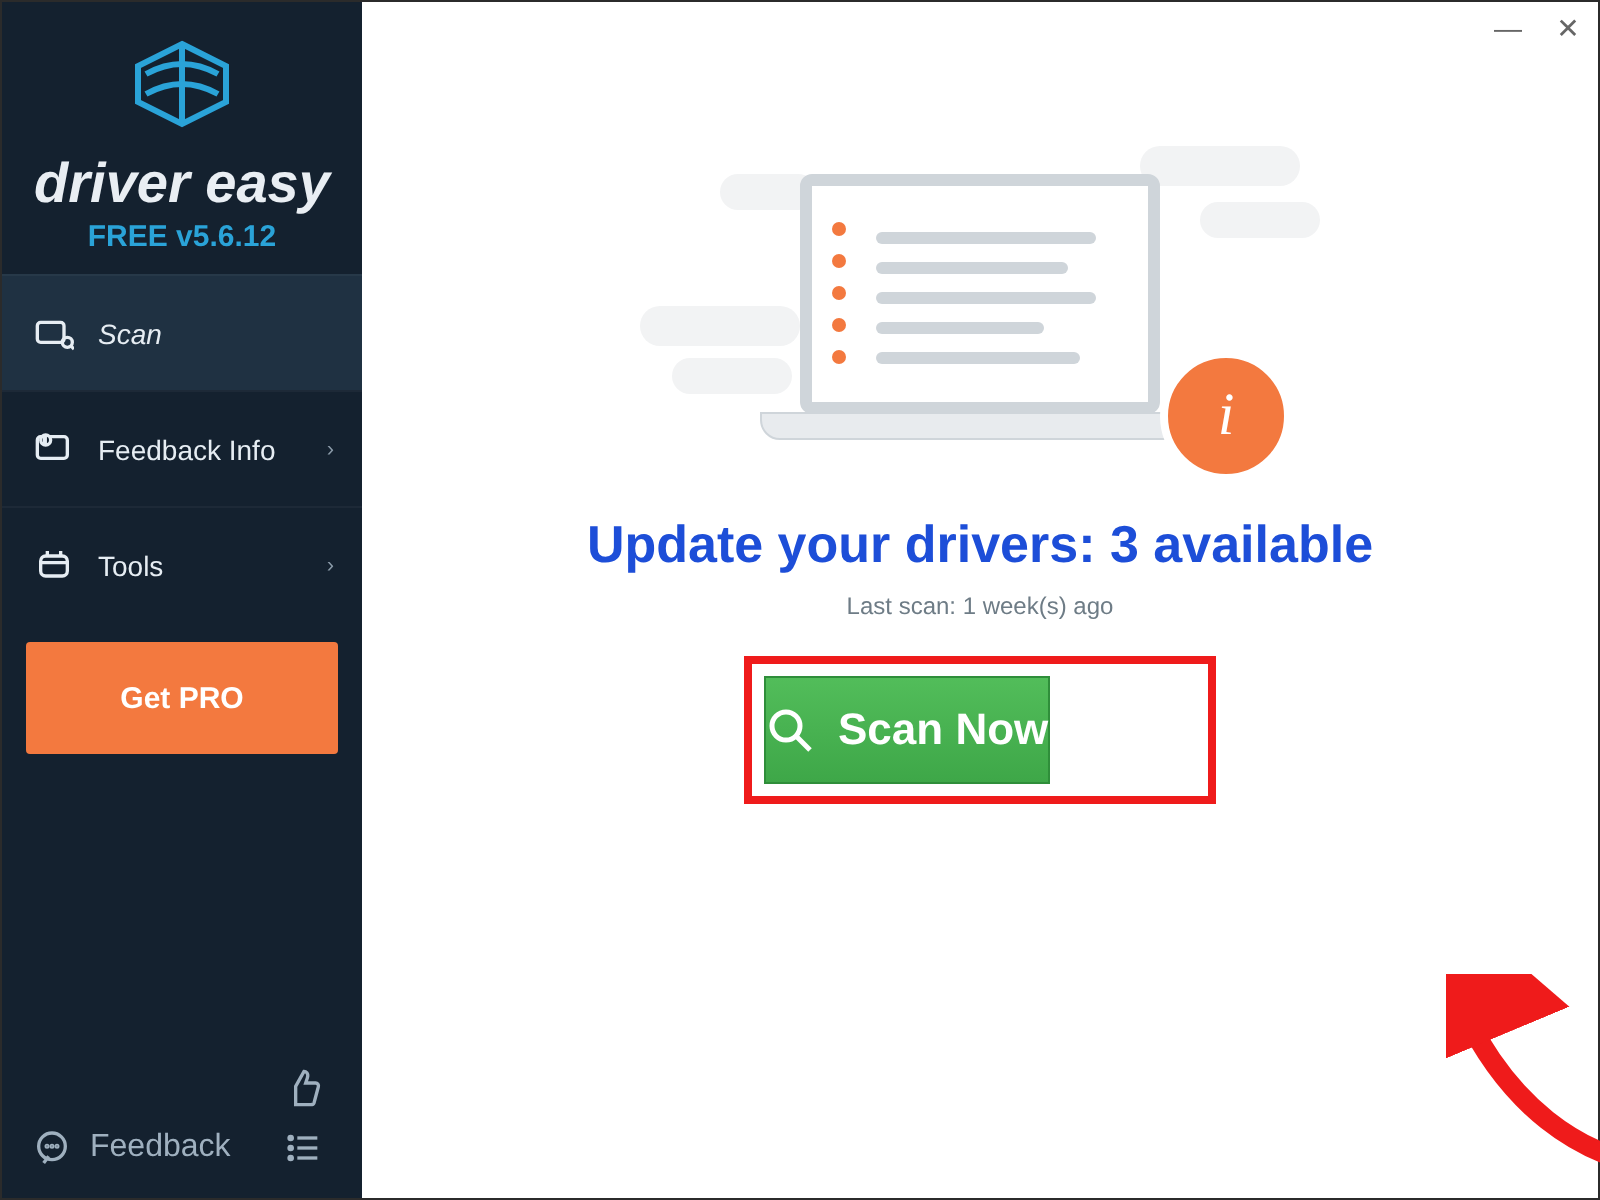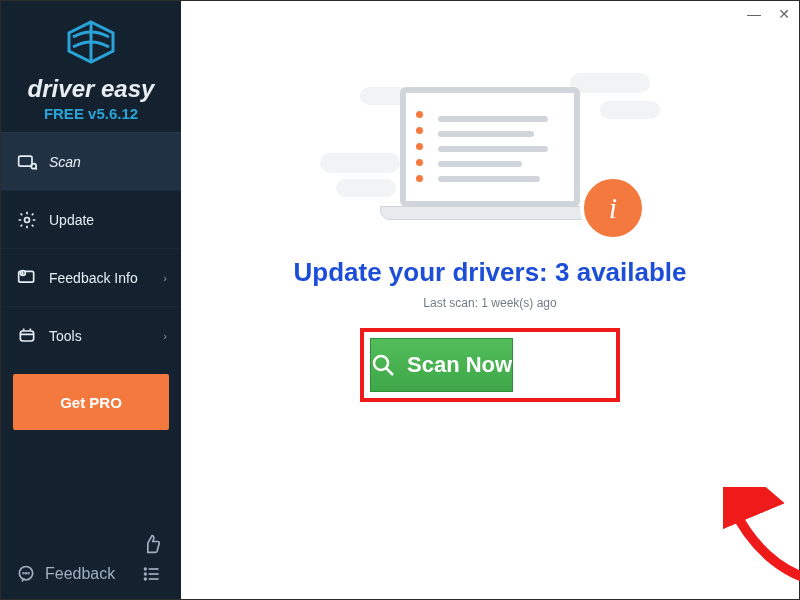--- a/index.html
+++ b/index.html
@@ -15,21 +15,21 @@
   .win-btn {
     width: 30px; height: 26px; display: flex; align-items: center; justify-content: center;
     color: #666; font-size: 14px; cursor: pointer;
   }
   
   .sidebar {
     width: 180px; height: 100%; background: #14212f; color: #dfe6ec;
     display: flex; flex-direction: column;
   }
   .brand { text-align: center; padding: 18px 0 10px 0; }
-  .brand-name { font-style: italic; font-weight: 600; font-size: 24px; color: #e9eef3; margin-top: 6px; }
+  .brand-name { font-style: italic; font-weight: 600; font-size: 28px; color: #e9eef3; margin-top: 6px; }
   .brand-sub  { color: #2aa3d8; font-size: 15px; font-weight: 600; margin-top: 2px; }
   .nav { display: flex; flex-direction: column; }
   .nav-item {
     display: flex; align-items: center; gap: 12px;
     padding: 0 16px; height: 58px; color: #e6edf3; font-size: 14px;
     border-top: 1px solid rgba(255,255,255,0.04);
     cursor: pointer; position: relative;
   }
   .nav-item.active { background: #1f3142; font-style: italic; }
   .nav-item .chev {
@@ -73,21 +73,21 @@
     position: absolute; right: 14px; bottom: 6px; width: 66px; height: 66px;
     background: #f3793f; border-radius: 50%; border: 4px solid #fff;
     display: flex; align-items: center; justify-content: center;
     color: #fff; font-family: Georgia, serif; font-style: italic; font-size: 30px;
   }
   .headline {
     text-align: center; color: #1d4ed8; font-size: 26px; font-weight: 700; margin-top: 6px;
   }
   .subline { text-align: center; color: #6e7c86; font-size: 12px; margin-top: 8px; }
   .scan-wrap {
-    width: 260px; margin: 18px auto 0 auto; border: 4px solid #ef1b1b; padding: 6px;
+    width: 236px; margin: 18px auto 0 auto; border: 4px solid #ef1b1b; padding: 6px;
   }
   .scan-btn {
     height: 54px; background: linear-gradient(#52bd5a, #3ea748);
     border: 1px solid #2f8e3a; color: #fff; font-size: 22px; font-weight: 700;
     display: flex; align-items: center; justify-content: center; gap: 12px; cursor: pointer;
   }
   .scan-btn svg { width: 24px; height: 24px; }
   .arrow {
     position: absolute; left: 542px; top: 420px; pointer-events: none;
   }
@@ -121,29 +121,20 @@
     <nav class="nav">
       <div class="nav-item active">
         <span class="nav-icon">
           <svg width="20" height="20" viewBox="0 0 24 24" fill="none" stroke="#e6edf3" stroke-width="2">
             <rect x="2" y="5" width="16" height="12" rx="2"></rect>
             <circle cx="20" cy="17" r="3"></circle>
               <line x1="22" y1="19" x2="24" y2="21"></line>
           </svg>
         </span>
         <span>Scan</span>
-      </div>
-      <div class="nav-item">
-        <span class="nav-icon">
-          <svg width="20" height="20" viewBox="0 0 24 24" fill="none" stroke="#e6edf3" stroke-width="2">
-            <circle cx="12" cy="12" r="3"></circle>
-            <path d="M12 2v3M12 19v3M4.2 4.2l2.1 2.1M17.7 17.7l2.1 2.1M2 12h3M19 12h3M4.2 19.8l2.1-2.1M17.7 6.3l2.1-2.1"></path>
-          </svg>
-        </span>
-        <span>Update</span>
       </div>
       <div class="nav-item">
         <span class="nav-icon">
           <svg width="20" height="20" viewBox="0 0 24 24" fill="none" stroke="#e6edf3" stroke-width="2">
             <rect x="2" y="4" width="18" height="13" rx="2"></rect>
             <circle cx="7" cy="6" r="3" fill="#14212f"></circle>
               <text x="6" y="8" font-size="5" fill="#e6edf3">i</text>
           </svg>
         </span>
         <span>Feedback Info</span>

